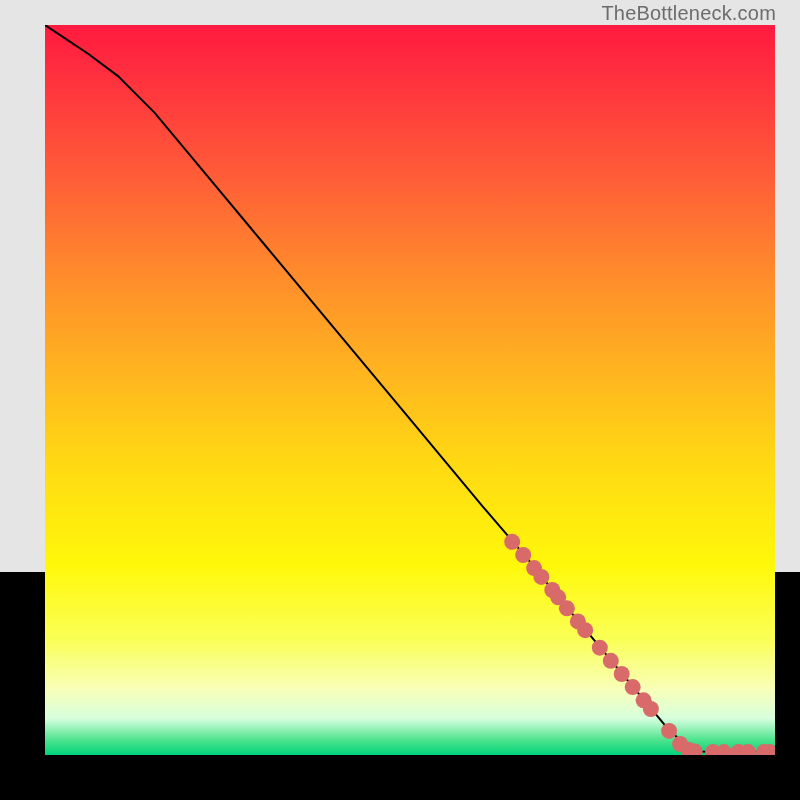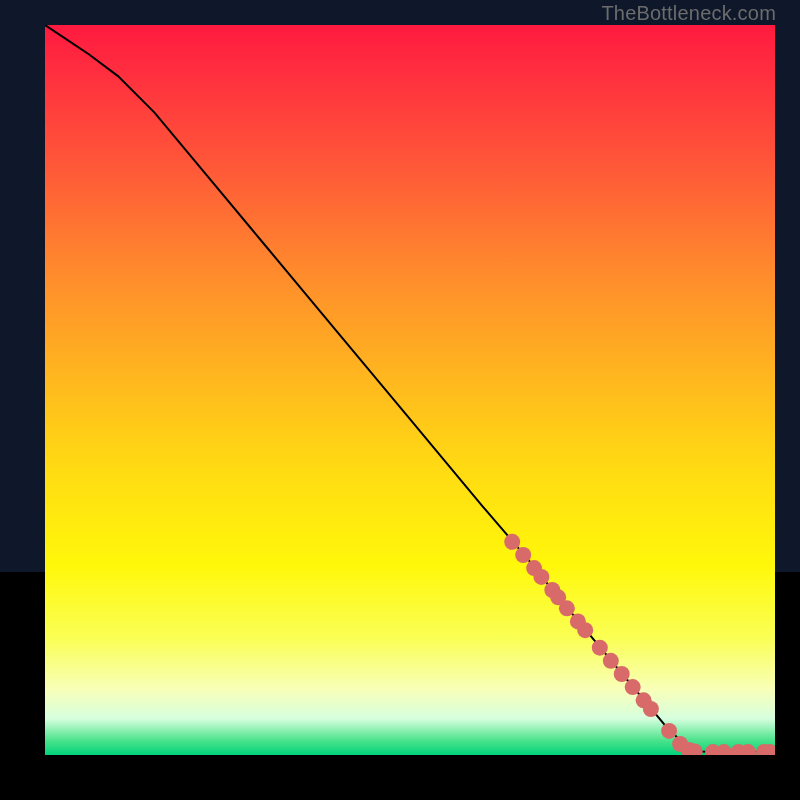--- a/index.html
+++ b/index.html
@@ -9,21 +9,21 @@
     height: 800px;
     background: #000000;
     overflow: hidden;
   }
   .frame {
     position: absolute;
     left: 0;
     top: 0;
     width: 800px;
     height: 572px;
-    background: #0f172a;
+    background: #e5e5e5;
   }
   .plot {
     position: absolute;
     left: 45px;
     top: 25px;
     width: 730px;
     height: 730px;
     overflow: hidden;
   }
   .gradient {

